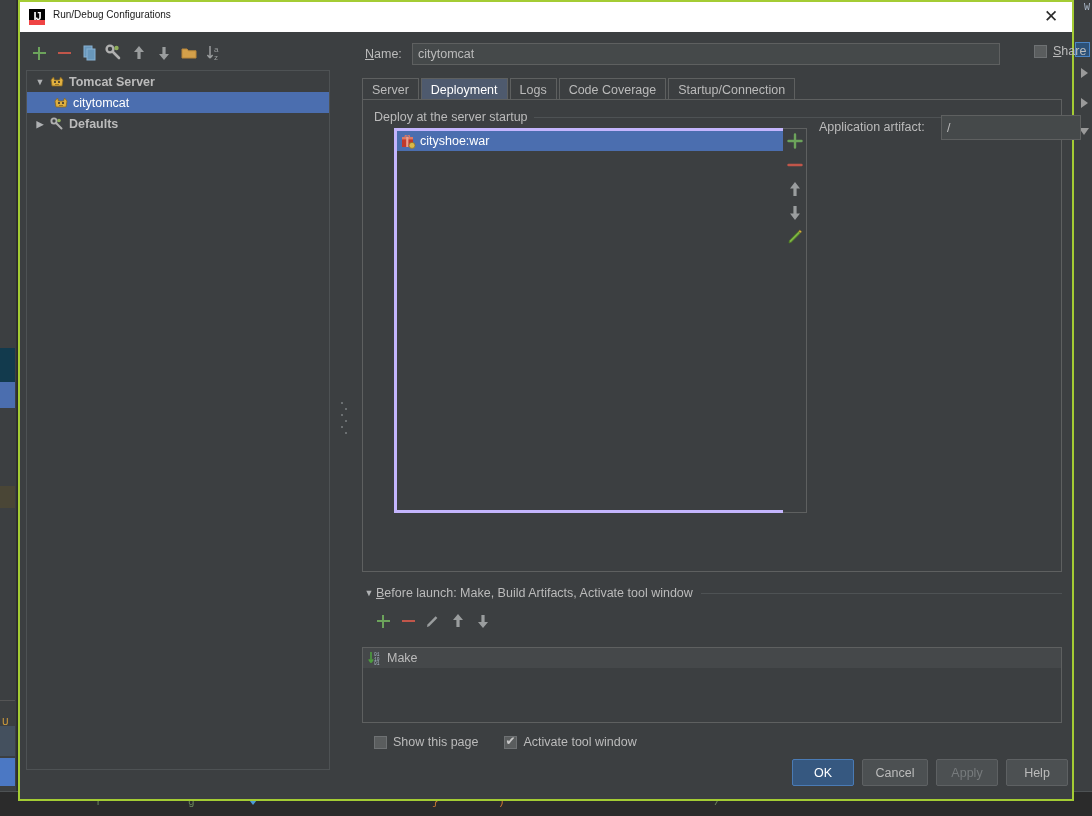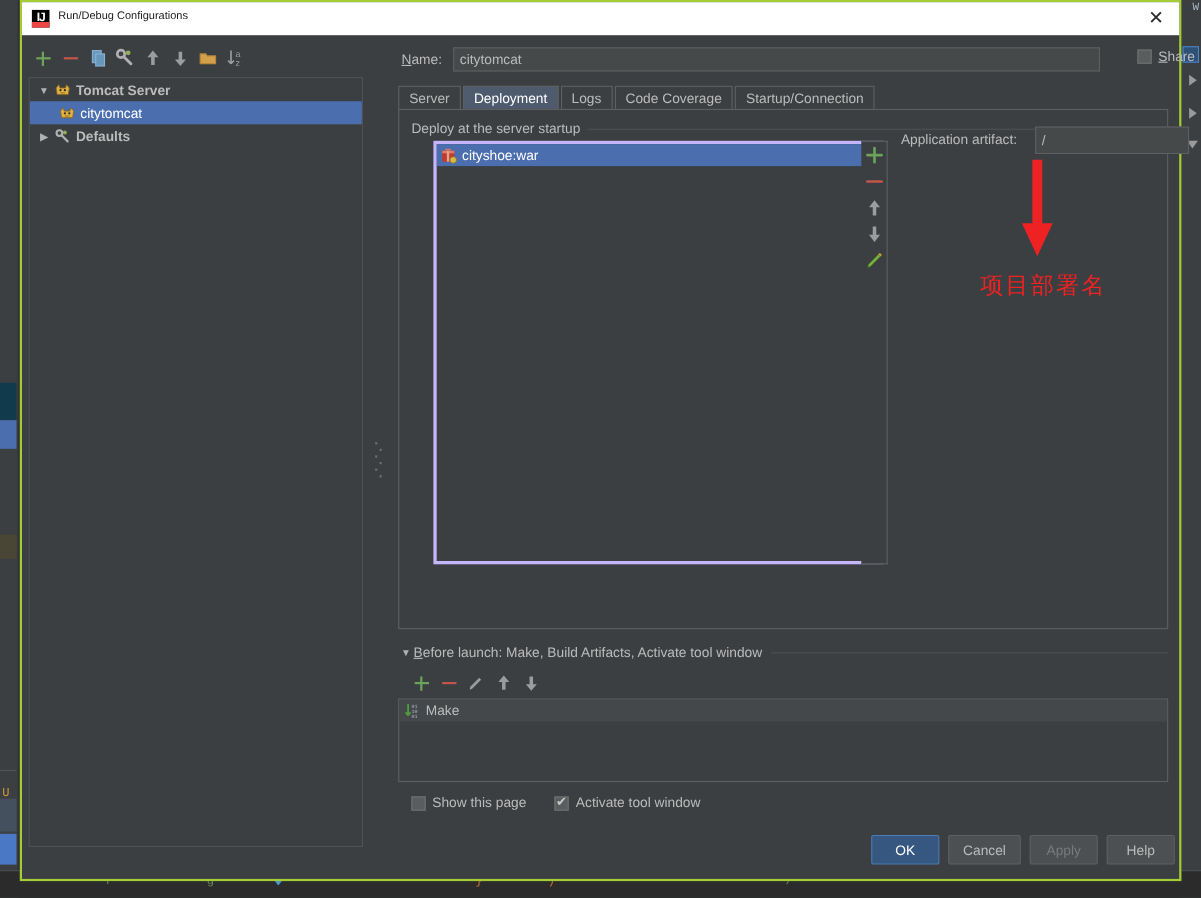--- a/index.html
+++ b/index.html
@@ -416,21 +416,21 @@
     margin-left: 8px;
   }
   #bl-toolbar {
     position: relative;
     height: 24px;
     margin-top: 6px;
     margin-left: 10px;
   }
   #bl-list {
     position: relative;
-    margin-top: 3px;
+    margin-top: 15px;
     height: 76px;
     background: #3c3f41;
     border: 1px solid #5e6060;
     box-sizing: border-box;
     overflow: hidden;
   }
   .bl-row {
     height: 20px;
     display: flex;
     align-items: center;
@@ -680,27 +680,20 @@
           </svg>
         </div>
       </div>
 
       <div class="ctx-label">Application artifact:</div>
       <div id="ctx-combo">
         <input type="text" value="/" style="">
 
       </div>
 
-      <div id="annotation">
-        <svg width="270" height="110" viewBox="0 0 270 110">
-          <path d="M124 0 L124 62" stroke="#ee2222" stroke-width="9" fill="none"></path>
-          <path d="M110 58 L124 88 L138 58 Z" fill="#ee2222"></path>
-        </svg>
-        <div class="anno-text">项目部署名</div>
-      </div>
     </div>
 
     <div id="before-launch">
       <div class="bl-header">
         <span class="bl-arrow">▼</span>
         <span><u>B</u><span>efore launch: Make, Build Artifacts, Activate tool window</span></span>
         <span class="bl-line"></span>
       </div>
 
       <div id="bl-toolbar">

